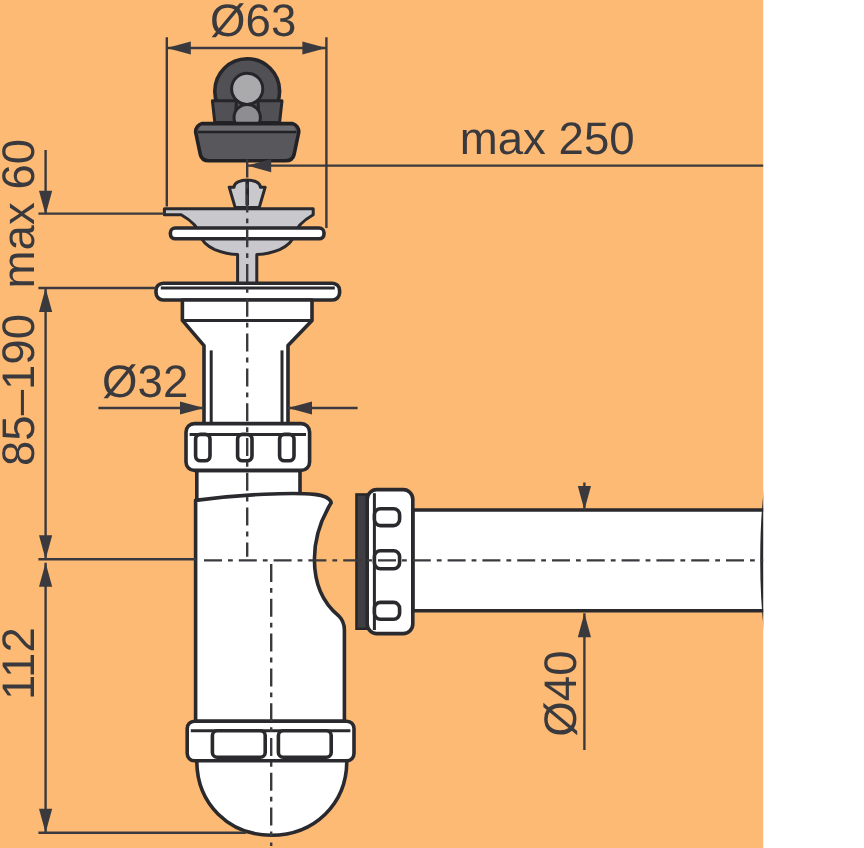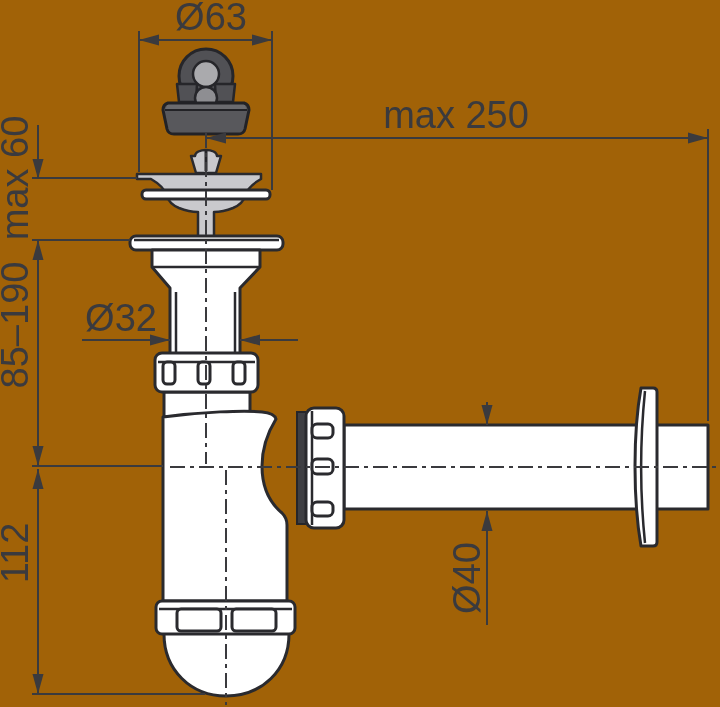--- a/index.html
+++ b/index.html
@@ -1,16 +1,16 @@
 <!DOCTYPE html>
 <html><head>
 <meta charset="utf-8">
 <style>
   html,body{margin:0;padding:0;background:#fff;}
-  .stage{position:relative;width:720px;height:707px;background:#a16207;overflow:hidden;
+  .stage{position:relative;width:636px;height:707px;background:#fdba74;overflow:hidden;
          font-family:"Liberation Sans", sans-serif;}
   svg{position:absolute;left:0;top:0;}
   text{font-family:"Liberation Sans", sans-serif;font-size:38px;fill:#3a3a3e;}
   .part{fill:#ffffff;stroke:#2a2a2e;stroke-width:3;stroke-linejoin:round;}
   .part-thin{fill:none;stroke:#2a2a2e;stroke-width:2.5;}
   .gray{fill:#c9c9cd;stroke:#2a2a2e;stroke-width:2.5;stroke-linejoin:round;}
   .dim{stroke:#3a3a3e;stroke-width:2;fill:none;}
   .arrow{fill:#3a3a3e;stroke:none;}
   .cl{stroke:#3a3a3e;stroke-width:2;fill:none;stroke-dasharray:15 5 4 5;}
   .dark{fill:#515155;stroke:#26262a;stroke-width:2.5;stroke-linejoin:round;}

